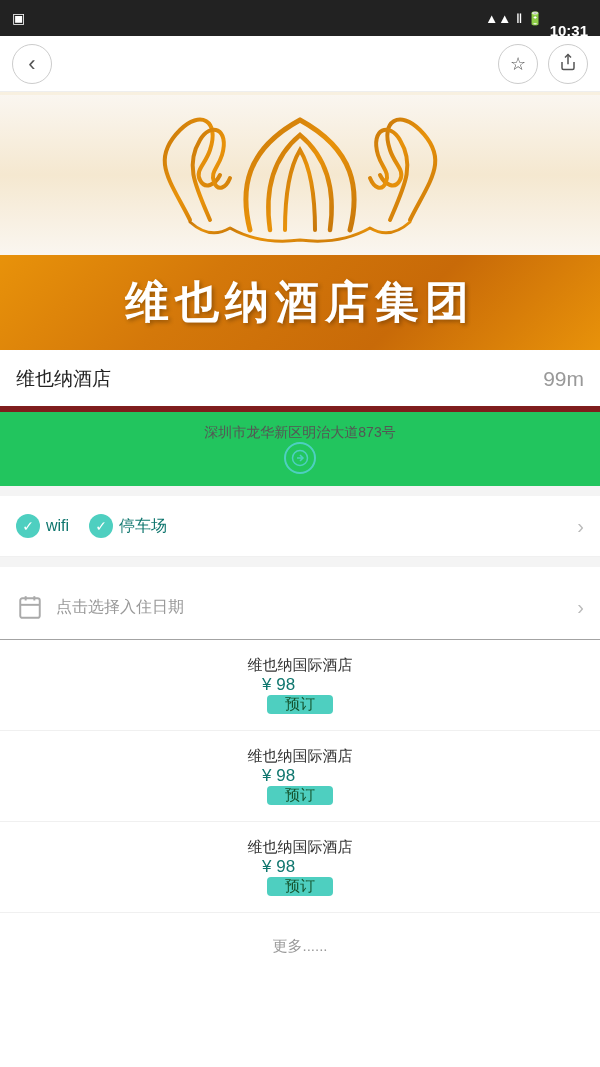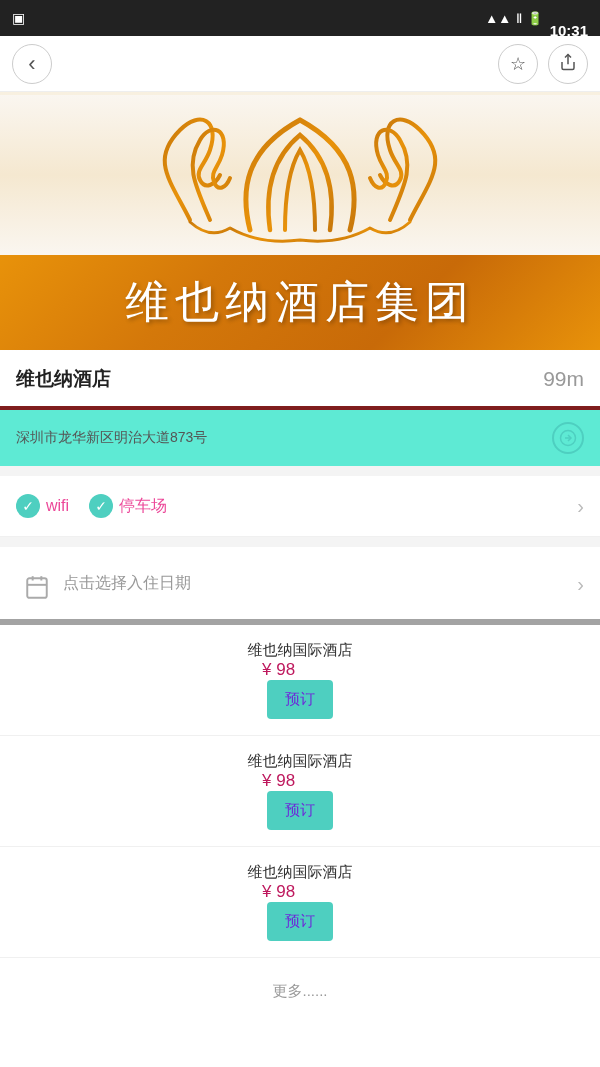--- a/index.html
+++ b/index.html
@@ -88,55 +88,56 @@
     .hero-text-banner {
       width: 100%;
       background: linear-gradient(135deg, #e8920a, #d4780a, #c86a08, #e8920a);
       padding: 18px 16px;
       display: flex;
       align-items: center;
       justify-content: center;
     }
     .hero-text-banner span {
       font-size: 44px;
-      font-weight: normal;
+      font-weight: bold;
       color: #fff;
       letter-spacing: 6px;
       text-shadow: 2px 2px 4px rgba(0,0,0,0.3);
     }
 
     
     .hotel-info {
       padding: 14px 16px 10px;
       background: #fff;
     }
     .hotel-name-row {
       display: flex;
       justify-content: space-between;
       align-items: center;
       margin-bottom: 4px;
     }
     .hotel-name {
       font-size: 19px;
       color: #222;
-      font-weight: 700;
+      font-weight: 400;
     }
     .hotel-distance {
       font-size: 21px;
       color: #999;
     }
 
     
     .address-row {
       display: flex;
       justify-content: space-between;
       align-items: center;
       padding: 12px 16px;
-      background: #5eead4;
-      border-top: 4px solid #7f1d1d;
+      background: #22c55e;
+      border-top: 6px solid #7f1d1d;
+      flex-direction: column;
     }
     .address-text {
       font-size: 14px;
       color: #555;
     }
     .nav-circle-btn {
       width: 32px;
       height: 32px;
       border-radius: 50%;
       border: 2px solid #4ecfc0;
@@ -175,36 +176,36 @@
       border-radius: 50%;
       background: #4ecfc0;
       display: flex;
       align-items: center;
       justify-content: center;
       color: #fff;
       font-size: 14px;
     }
     .amenity-label {
       font-size: 16px;
-      color: #ec4899;
+      color: #0f766e;
     }
     .chevron-right {
       position: absolute;
       right: 16px;
       color: #bbb;
       font-size: 20px;
     }
 
     
     .date-row {
       display: flex;
-      align-items: flex-start;
-      padding: 18px 23px;
-      background: #fff;
-      border-bottom: 6px solid #a3a3a3;
+      align-items: center;
+      padding: 18px 16px;
+      background: #fff;
+      border-bottom: 1px solid #a3a3a3;
       position: relative;
       margin-top: 8px;
     }
     .calendar-icon {
       width: 28px;
       height: 28px;
       margin-right: 12px;
       display: flex;
       align-items: center;
       justify-content: center;
@@ -227,31 +228,31 @@
       border-bottom: 1px solid #f0f0f0;
       flex-direction: column;
     }
     .room-name {
       flex: 1;
       font-size: 15px;
       color: #333;
     }
     .room-price {
       font-size: 17px;
-      color: #be185d;
+      color: #0f766e;
       font-weight: 500;
       margin-right: 16px;
       min-width: 60px;
     }
     .book-btn {
       background: #4ecfc0;
-      color: #6d28d9;
+      color: #14532d;
       border: none;
       border-radius: 4px;
-      padding: 10px 18px;
+      padding: 0 18px;
       font-size: 15px;
       cursor: pointer;
       white-space: nowrap;
     }
 
     
     .more-row {
       text-align: center;
       padding: 24px 4px 30px;
       font-size: 15px;

